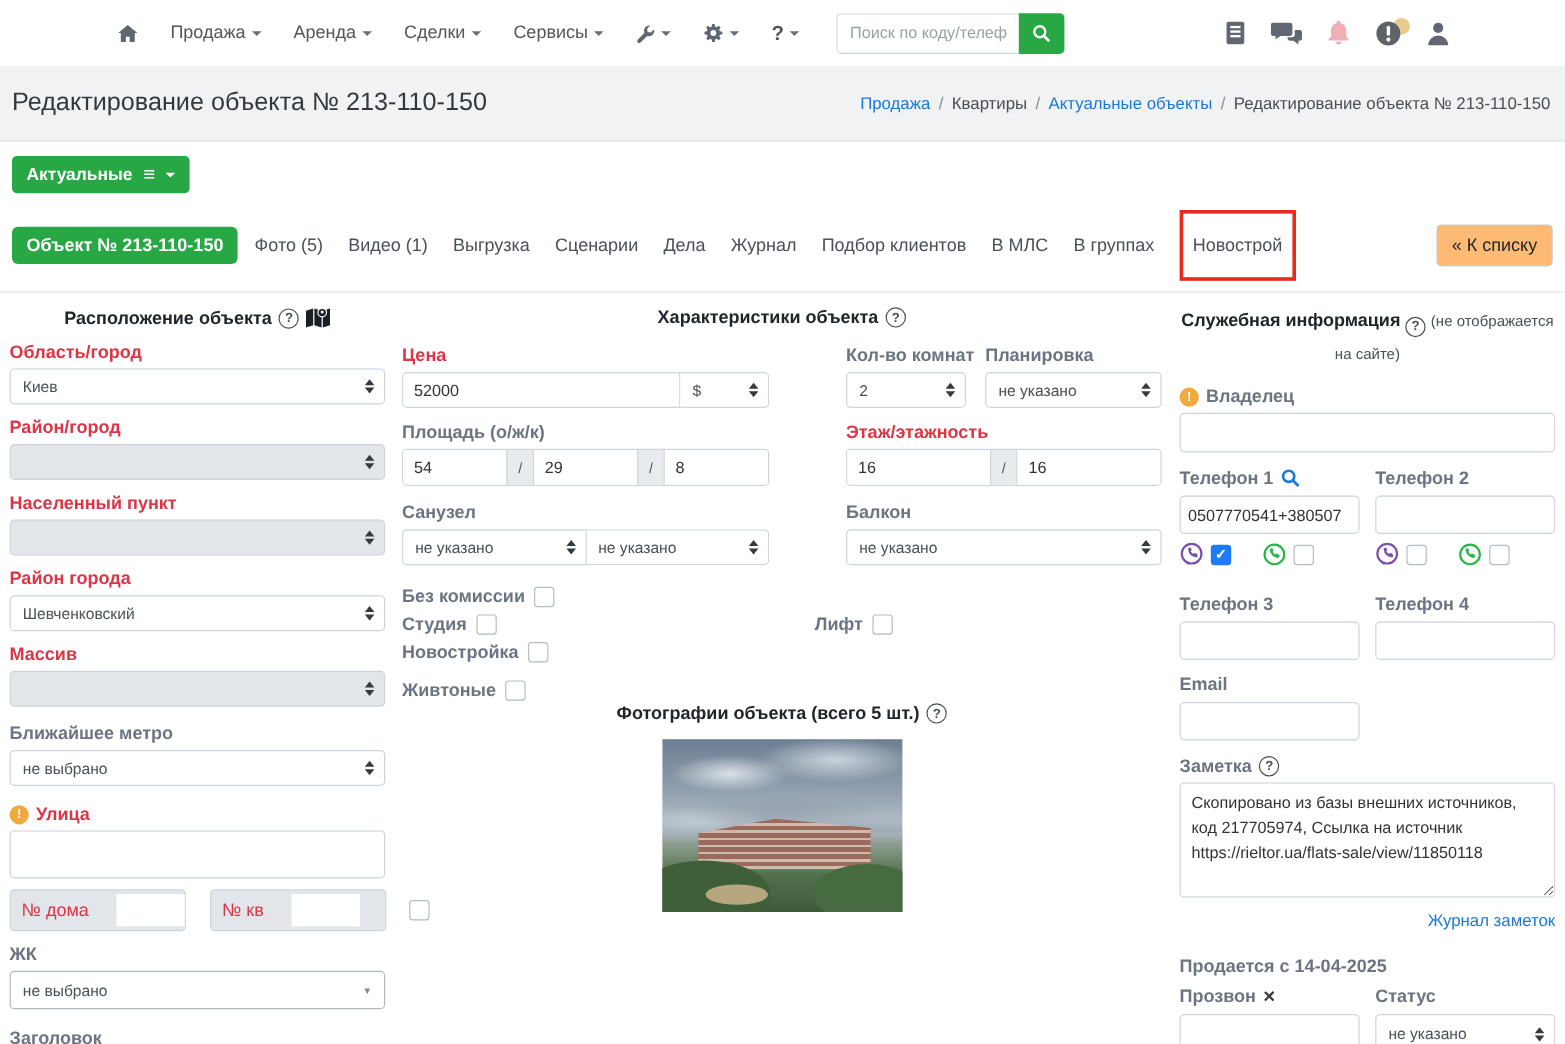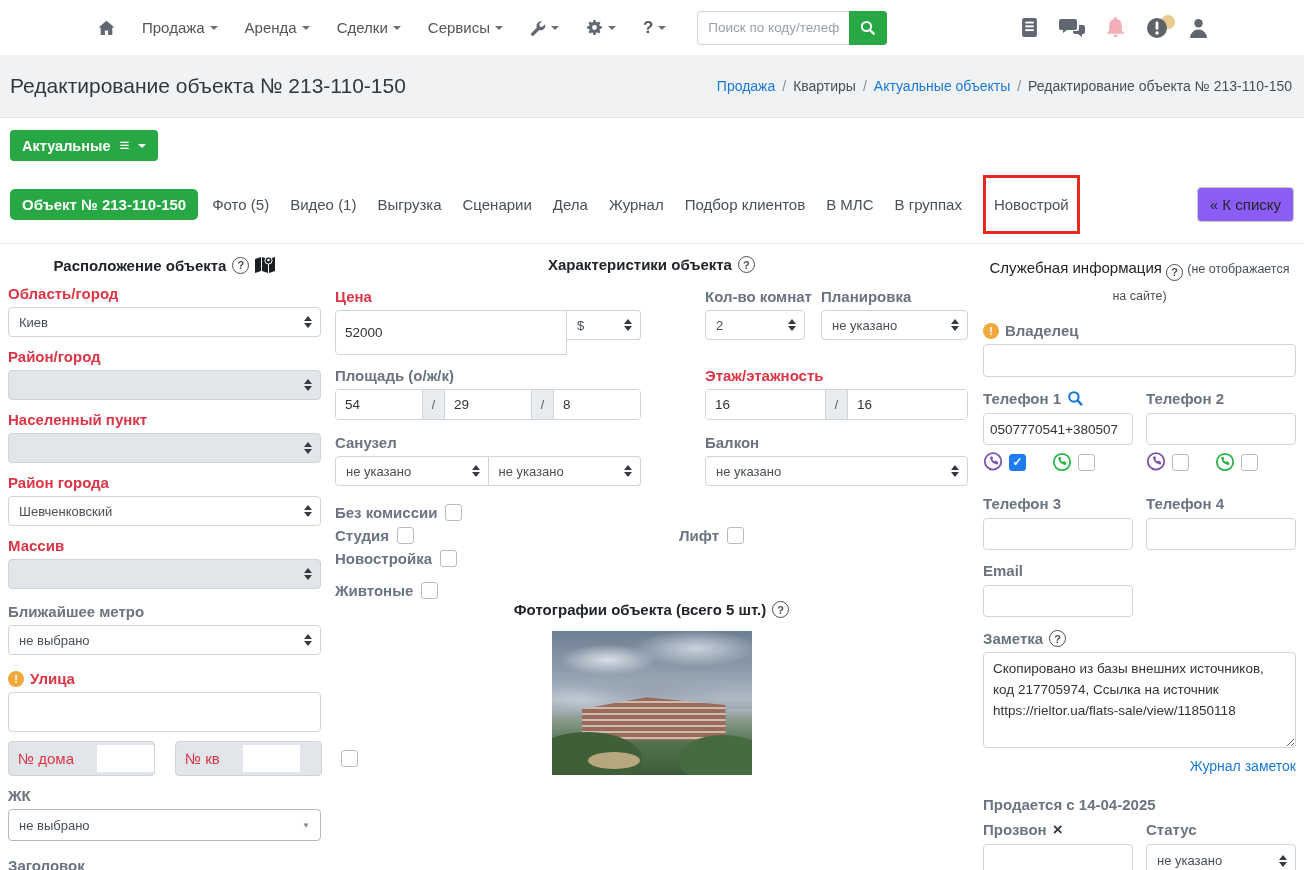--- a/index.html
+++ b/index.html
@@ -29,21 +29,21 @@
 
   
   .toolbar { padding:12px 10px 0; }
   .status-btn { display:inline-flex; align-items:center; gap:9px; background:#28a745; color:#fff; border:none; border-radius:4px; height:31px; padding:0 12px; font-size:14.5px; font-weight:bold; cursor:pointer; }
   .status-btn .burger { font-size:17px; font-weight:normal; line-height:1; }
   .status-btn .caret { border-top-color:#fff; }
   .tabsrow { display:flex; align-items:center; padding:14px 10px 0; border-bottom:1px solid #e4e7ea; padding-bottom:9px; }
   .tab-active { background:#28a745; color:#fff; font-weight:bold; font-size:15px; border-radius:5px; padding:7px 12px; margin-right:14px; cursor:pointer; white-space:nowrap; }
   .tab { font-size:15px; color:#495057; margin-right:21px; cursor:pointer; white-space:nowrap; }
   .tab-boxed { border:3px solid #e8291d; padding:18px 8px; margin-right:0; }
-  .back-btn { margin-left:auto; background:#8b5cf6; border:1px solid #c8cdd2; border-radius:4px; height:35px; padding:0 12px; font-size:15px; color:#212529; cursor:pointer; white-space:nowrap; }
+  .back-btn { margin-left:auto; background:#fdba74; border:1px solid #c8cdd2; border-radius:4px; height:35px; padding:0 12px; font-size:15px; color:#212529; cursor:pointer; white-space:nowrap; }
 
   
   .main { display:flex; padding:10px 8px 0; gap:15px; }
   .left-main { width:960px; }
   .cols { display:flex; gap:14px; }
   .col-loc { width:313px; }
   .col-chars { width:633px; }
   .col-service { width:313px; }
 
   .sec-title { text-align:center; font-size:15px; font-weight:bold; color:#212529; display:flex; align-items:center; justify-content:center; gap:6px; margin-top:2px; }
@@ -53,21 +53,21 @@
 
   .sel { position:relative; height:30px; border:1px solid #ced4da; border-radius:4px; background:#fff; display:flex; align-items:center; padding:0 24px 0 10px; font-size:13px; color:#495057; cursor:pointer; }
   .sel.disabled { background:#e2e6ea; cursor:default; }
   .arrows { position:absolute; right:8px; top:50%; transform:translateY(-50%); display:flex; flex-direction:column; gap:2px; }
   .arrows i { width:0; height:0; border-left:4px solid transparent; border-right:4px solid transparent; }
   .arrows .up { border-bottom:5px solid #343a40; }
   .arrows .down { border-top:5px solid #343a40; }
   .sel2 { height:32px; border-color:#b3b9bf; }
   .sel2::after { content:"▼"; position:absolute; right:10px; font-size:8px; color:#888; }
 
-  .inp { width:100%; height:45px; border:1px solid #ced4da; border-radius:4px; padding:0 9px; font-size:13.5px; color:#333; outline:none; background:#fff; }
+  .inp { width:100%; height:30px; border:1px solid #ced4da; border-radius:4px; padding:0 9px; font-size:13.5px; color:#333; outline:none; background:#fff; }
   .inp-tall { height:40px; }
 
   
   .hrow { display:flex; gap:20px; margin:9px 0 4px; }
   .hgroup { display:flex; align-items:center; background:#e2e6ea; border:1px solid #ced4da; border-radius:4px; height:35px; padding:0 8px 0 9px; gap:16px; width:147px; }
   .hgroup .hlabel { color:#dc3545; font-size:15px; margin-right:7px; white-space:nowrap; }
   .hgroup .hinput { width:57px; height:27px; border:none; outline:none; padding:0 5px; font-size:13px; }
   .stripe { width:5px; height:27px; }
   .stripe-green { background:#5cb center; background:#54b40f; }
   .stripe-red { background:#a31117; }
@@ -110,21 +110,21 @@
       background:repeating-linear-gradient(180deg,#9c6a5b 0 4px,#cdbbb0 4px 6px);
       clip-path:polygon(0 28%, 45% 0, 100% 18%, 100% 100%, 0 100%); }
   .ph-green1 { position:absolute; left:-10%; bottom:-8%; width:55%; height:38%; border-radius:50%; background:#3f5f39; }
   .ph-green2 { position:absolute; right:-8%; bottom:-6%; width:45%; height:34%; border-radius:50%; background:#476b40; }
   .ph-play { position:absolute; left:18%; bottom:4%; width:26%; height:12%; border-radius:50%; background:#b7a77f; }
 
   .full-fields .inp { height:31px; }
 
   
   .svc-title { text-align:center; font-size:15px; color:#212529; line-height:1.8; }
-  .svc-title b { font-weight:normal; }
+  .svc-title b { font-weight:bold; }
   .svc-note-sm { font-size:12.5px; font-weight:normal; color:#495057; }
   .pairgrid { display:flex; gap:13px; }
   .pairgrid > div { width:150px; }
   .icon-row { display:flex; align-items:center; gap:6px; margin-top:7px; }
   .icon-row .gap { width:14px; }
   .note-area { width:100%; height:96px; border:1px solid #ced4da; border-radius:4px; padding:6px 9px; font-size:13.5px; color:#333; font-family:"Liberation Sans",sans-serif; line-height:1.55; resize:vertical; outline:none; }
   .link-right { display:block; text-align:right; color:#1a78d6; font-size:14px; margin-top:6px; cursor:pointer; }
   .sell-since { font-weight:bold; color:#6b7480; font-size:15px; margin-top:22px; }
   .site-row { display:flex; align-items:center; gap:8px; margin-top:20px; font-weight:bold; color:#6b7480; font-size:15px; }
   .site-row .right-part { margin-left:auto; display:flex; align-items:center; gap:8px; }

